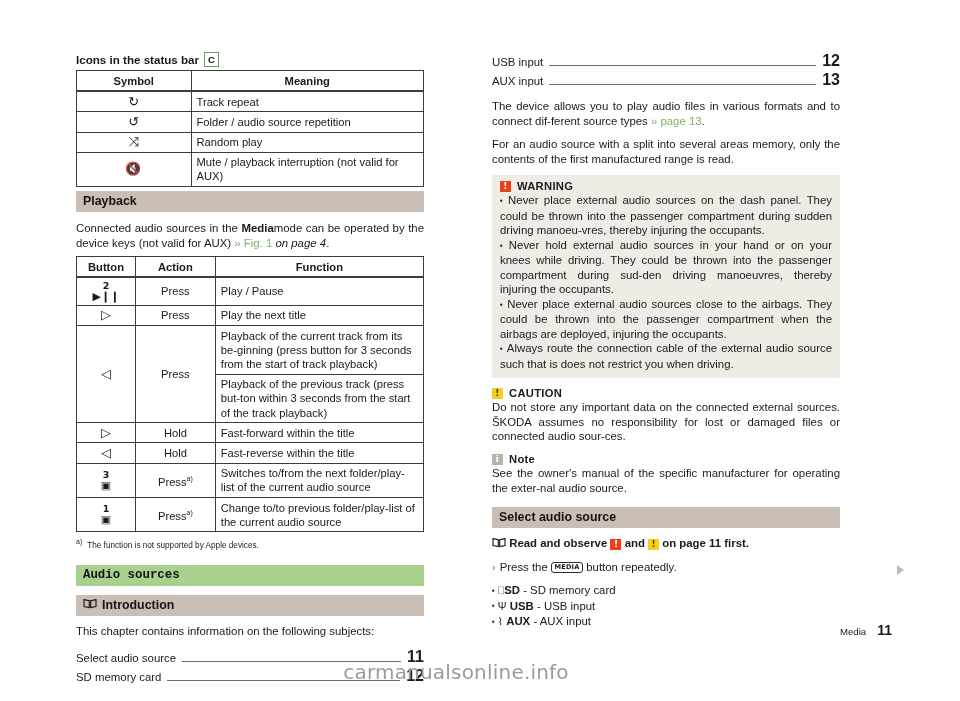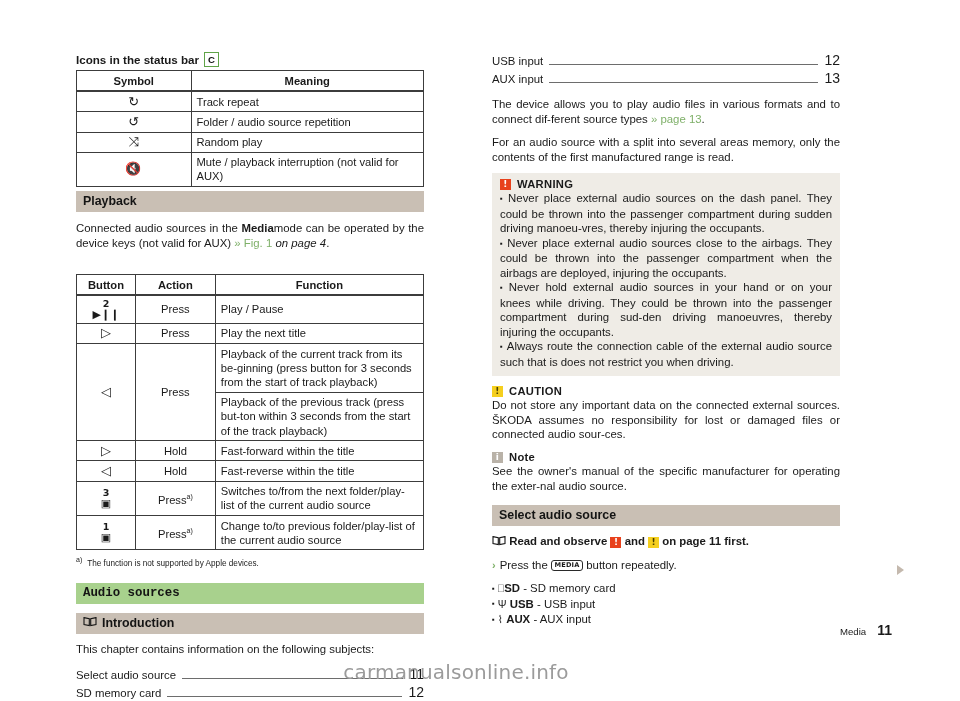--- a/index.html
+++ b/index.html
@@ -24,21 +24,21 @@
   .col-left { left: 76px; }
   .col-right { left: 492px; }
 
   
   .p {
     font-size: 11.4px;
     line-height: 14.6px;
     margin: 0 0 9px 0;
     text-align: justify;
   }
-  .p.tight { margin-bottom: 24px; }
+  .p.tight { margin-bottom: 6px; }
   b, .bold { font-weight: bold; }
   .ref { color: #7fb069; }
   .ital { font-style: italic; }
 
   
   .sub-head {
     font-size: 11.6px;
     font-weight: bold;
     margin: 0 0 3px 0;
     display: flex;
@@ -125,21 +125,21 @@
     font-size: 11.4px;
     line-height: 17px;
   }
   .toc-row .lbl { white-space: nowrap; }
   .toc-row .lead {
     flex: 1 1 auto;
     border-bottom: 1px solid #6d6d6d;
     margin: 0 6px 3.5px 6px;
     height: 1px;
   }
-  .toc-row .pg { font-weight: normal; font-size: 14px; white-space: nowrap; }
+  .toc-row .pg { font-weight: bold; font-size: 16px; white-space: nowrap; }
 
   
   .notice {
     background: #efece6;
     padding: 5px 8px 7px 8px;
     margin: 0 0 9px 0;
   }
   .notice-title {
     font-size: 11.2px;
     font-weight: bold;
@@ -399,22 +399,22 @@
 
     <p class="p">For an audio source with a split into several areas memory, only the contents of the first manufactured range is read.</p>
 
     <div class="notice">
       <div class="notice-title">
         <span class="sq red">!</span>
         <span>WARNING</span>
       </div>
       <div class="bullets">
         <div class="bl"><span class="bul"></span><span>Never place external audio sources on the dash panel. They could be thrown into the passenger compartment during sudden driving manoeu-vres, thereby injuring the occupants.</span></div>
+        <div class="bl"><span class="bul"></span><span>Never hold external audio sources in your hand or on your knees while driving. They could be thrown into the passenger compartment during sud-den driving manoeuvres, thereby injuring the occupants.</span></div>
         <div class="bl"><span class="bul"></span><span>Never place external audio sources close to the airbags. They could be thrown into the passenger compartment when the airbags are deployed, injuring the occupants.</span></div>
-        <div class="bl"><span class="bul"></span><span>Never hold external audio sources in your hand or on your knees while driving. They could be thrown into the passenger compartment during sud-den driving manoeuvres, thereby injuring the occupants.</span></div>
         <div class="bl"><span class="bul"></span><span>Always route the connection cable of the external audio source such that is does not restrict you when driving.</span></div>
       </div>
     </div>
 
     <div class="plain-notice">
       <div class="notice-title">
         <span class="sq yel">!</span>
         <span>CAUTION</span>
       </div>
       <p class="p" style="margin-bottom:0">Do not store any important data on the connected external sources. ŠKODA assumes no responsibility for lost or damaged files or connected audio sour-ces.</p>

